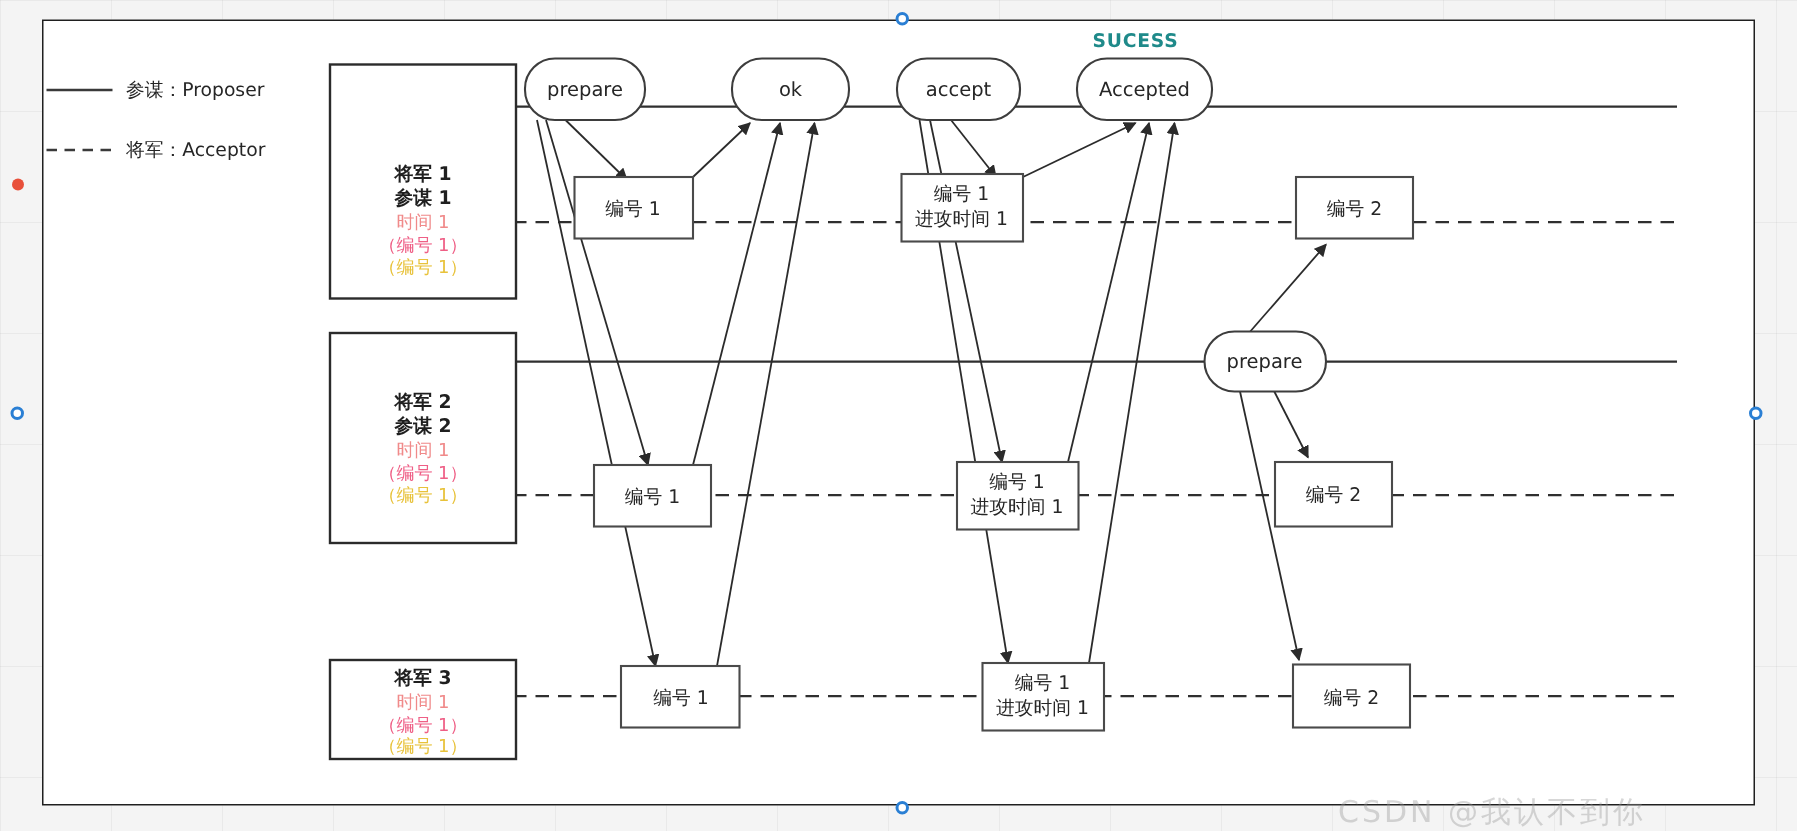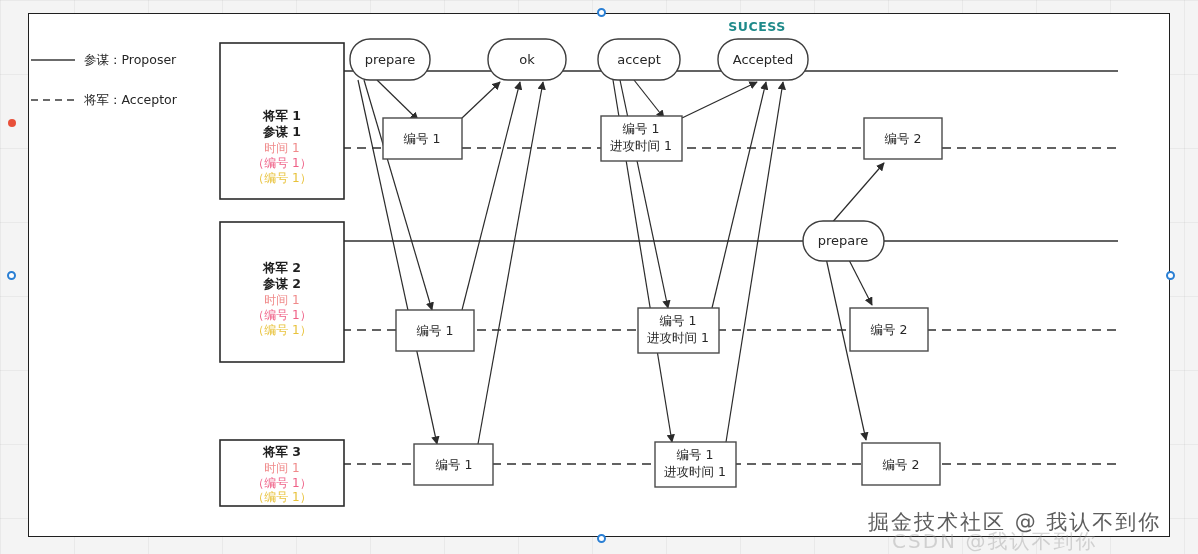--- a/index.html
+++ b/index.html
@@ -291,16 +291,15 @@
       <text class="lbl-cn" x="84" y="104">将军：Acceptor</text>
     </g>
   </svg>
 
   <div class="handle-dot" style="left:597px; top:8px;"></div>
   <div class="handle-dot" style="left:7px; top:271px;"></div>
   <div class="handle-dot" style="left:1166px; top:271px;"></div>
   <div class="handle-dot" style="left:597px; top:534px;"></div>
   <div class="handle-red" style="left:8px; top:119px;"></div>
 
-  <div class="wm-main">掘金技术社区 @ 我认不到你</div>
   <div class="wm-faint">CSDN @我认不到你</div>
 
 </div>
 
 </body></html>

